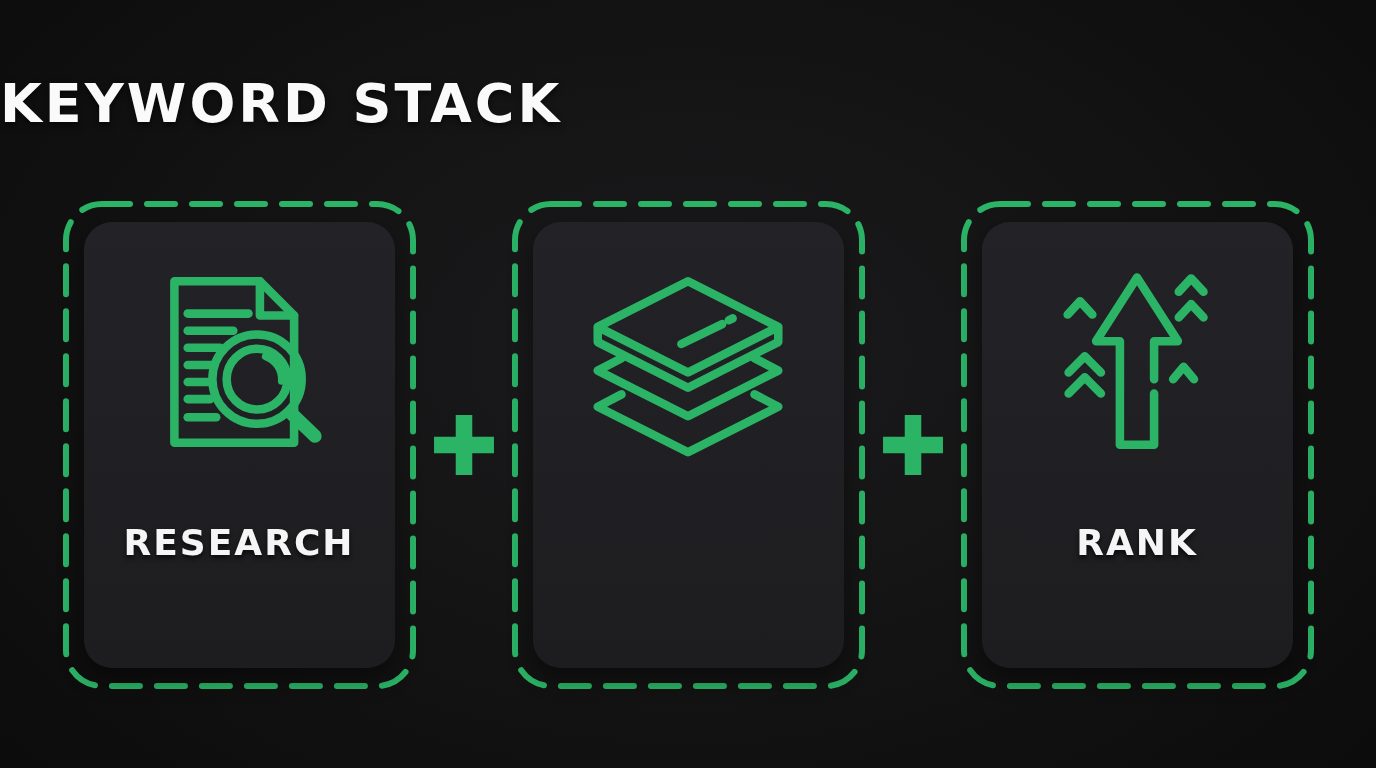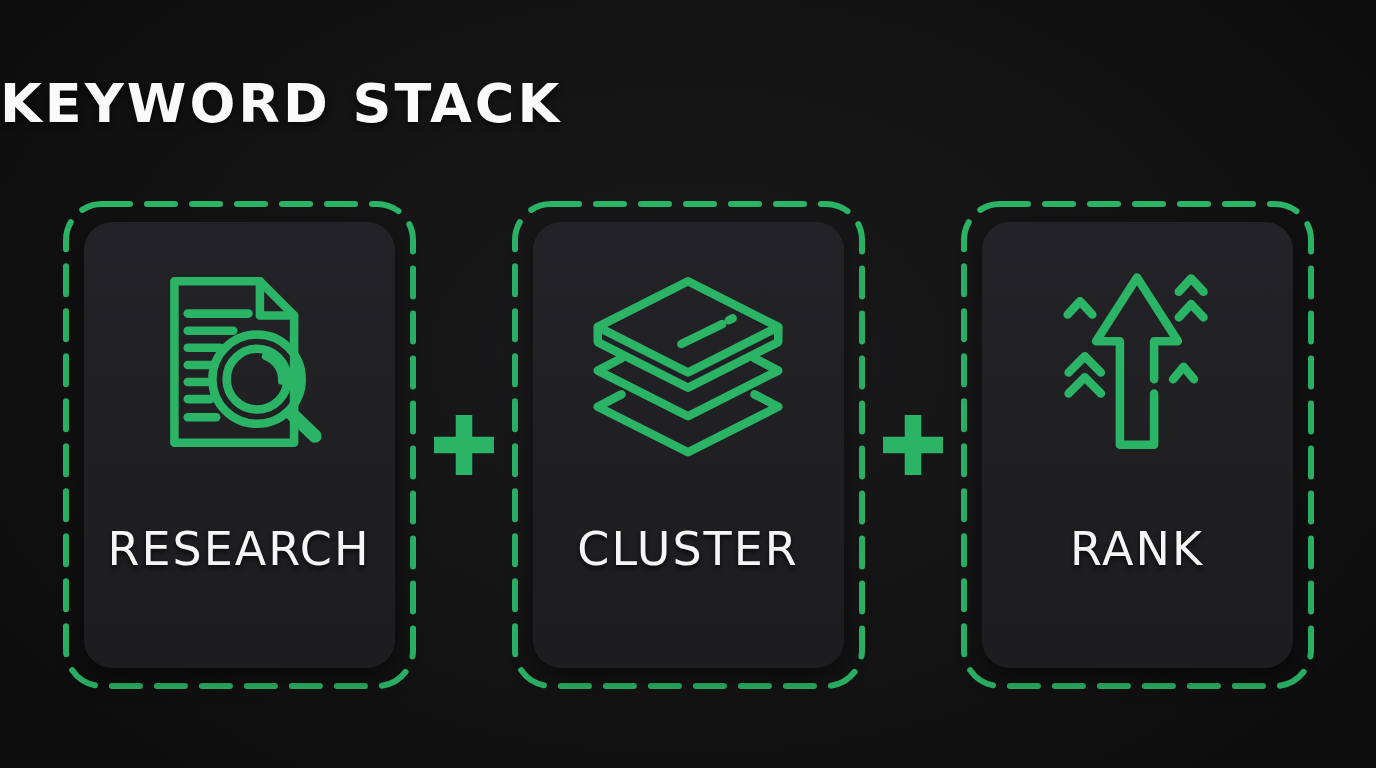--- a/index.html
+++ b/index.html
@@ -66,22 +66,22 @@
     justify-content: center;
   }
   .icon-wrap svg { width: 100%; height: 100%; }
   .card-label {
     position: absolute;
     top: 322px;
     left: 0;
     width: 100%;
     text-align: center;
     color: #f5f5f5;
-    font-size: 46px;
-    font-weight: 400;
+    font-size: 36px;
+    font-weight: 700;
     letter-spacing: 2px;
     text-shadow: 0 3px 5px rgba(0,0,0,0.7);
   }
   .plus {
     flex: 0 0 auto;
     width: 94px;
     height: 490px;
     display: flex;
     align-items: center;
     justify-content: center;
@@ -154,21 +154,20 @@
 
             <path d="M93,80 L136,59"></path>
             <path d="M143,55 L147,53"></path>
 
             <path d="M30,95 L5,108 L100,156 L195,108 L170,95"></path>
 
             <path d="M30,133 L5,146 L100,194 L195,146 L170,133"></path>
           </g>
         </svg>
       </div>
-      <div class="card-label">CLUSTER</div>
     </div>
 
     <div class="plus">
       <svg viewBox="0 0 60 60">
         <path d="M22,1 h16 v21 h21 v16 h-21 v21 h-16 v-21 h-21 v-16 h21 z" fill="#2bb366"></path>
       </svg>
     </div>
 
     <div class="card">
       <svg class="dashed-border" viewBox="0 0 355 490">

